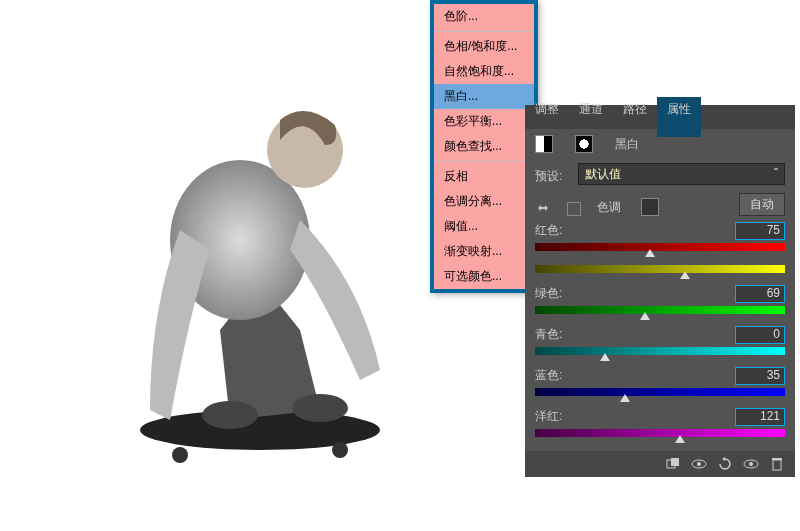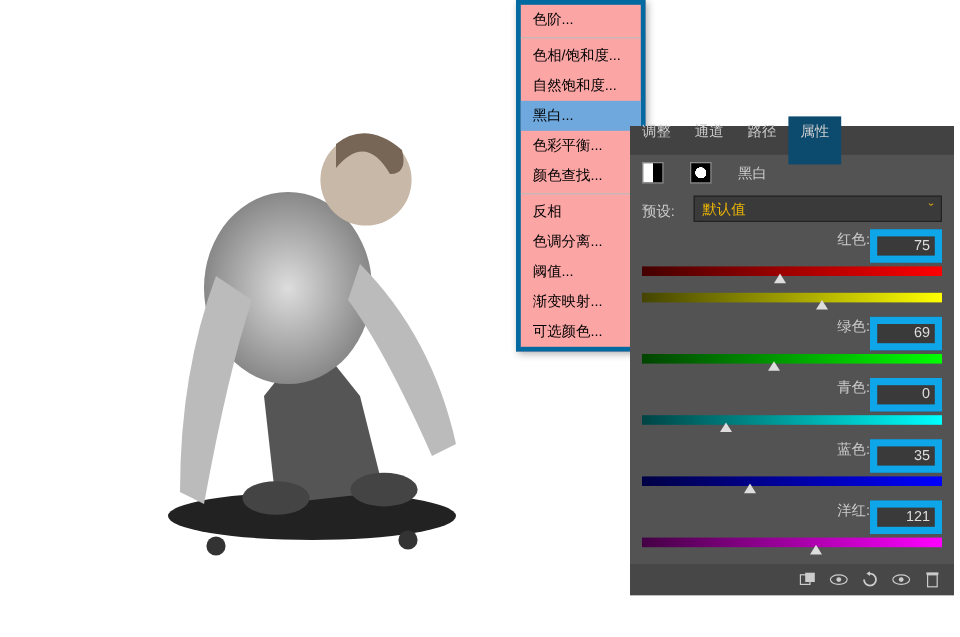--- a/index.html
+++ b/index.html
@@ -8,27 +8,27 @@
 .menu-item{padding:4px 10px;color:#000;cursor:pointer}
 .menu-item.sel{background:#6ea8dc}
 .menu-sep{height:1px;background:#bbb;margin:2px 0}
 .panel{position:absolute;left:525px;top:105px;width:270px;background:#535353;color:#ccc}
 .tabs{display:flex;background:#424242;height:24px;align-items:center}
 .tab{padding:0 10px;height:40px;line-height:24px;cursor:pointer}
 .tab.active{background:#0c4a6e}
 .panel-hdr{display:flex;align-items:flex-end;padding:6px 10px;gap:22px}
 .icon-box{width:16px;height:16px;border:1px solid #888;display:inline-block}
 .row{display:flex;align-items:flex-end;padding:4px 10px;gap:16px}
-.preset-sel{flex:1;background:#3a3a3a;border:1px solid #222;color:#eab308;height:20px;padding:0 6px;display:flex;align-items:center;justify-content:space-between}
+.preset-sel{flex:1;background:#3a3a3a;border:1px solid #222;color:#fef9c3;height:20px;padding:0 6px;display:flex;align-items:center;justify-content:space-between}
 .hand-icon{width:16px;height:16px}
 .chk{width:12px;height:12px;border:1px solid #888;display:inline-block}
 .btn-auto{background:#606060;border:1px solid #333;padding:2px 10px;color:#ddd;cursor:pointer}
 .slider-row{padding:2px 10px 10px 10px}
-.slider-label{display:flex;justify-content:flex-end;margin-bottom:3px}
-.val-box{background:#3a3a3a;border:6px solid #0ea5e9;width:40px;height:16px;text-align:right;padding:0 4px;color:#ddd}
+.slider-label{display:flex;justify-content:space-between;margin-bottom:3px}
+.val-box{background:#3a3a3a;border:1px solid #0ea5e9;width:40px;height:16px;text-align:right;padding:0 4px;color:#ddd}
 .slider-track{height:8px;position:relative;margin-top:2px}
 .slider-thumb{position:absolute;top:6px;width:0;height:0;border-left:5px solid transparent;border-right:5px solid transparent;border-bottom:8px solid #ddd;transform:translateX(-5px)}
 .footer{display:flex;justify-content:flex-end;padding:6px 10px;gap:10px;background:#474747;margin-top:4px}
 .foot-icon{width:16px;height:14px;cursor:pointer;display:flex;align-items:center;justify-content:center}
 </style>
 </head>
 <body>
 
 <svg class="canvas-img" viewBox="0 0 420 450">
   <defs>
@@ -83,20 +83,30 @@
     <span class="icon-box" style="background:linear-gradient(90deg,#fff 50%,#000 50%)"></span>
     <span class="icon-box" style="background:radial-gradient(circle,#fff 40%,#000 42%)"></span>
     <span>黑白</span>
   </div>
   <div class="row">
     <span>预设:</span>
     <div class="preset-sel">
       <span>默认值</span>
       <span>ˇ</span>
     </div>
+  </div>
+  <div class="row">
+    <svg class="hand-icon" viewBox="0 0 16 16">
+        <path d="M3 8 L6 5 L6 7 L10 7 L10 5 L13 8 L10 11 L10 9 L6 9 L6 11 Z" fill="#ccc"></path>
+      </svg>
+    <span class="chk"></span>
+    <span>色调</span>
+    <span class="icon-box" style="margin-left:4px;background:#333"></span>
+    <span style="flex:1"></span>
+    <span class="btn-auto">自动</span>
   </div>
   <div id="sliders">
       <div class="slider-row">
         <div class="slider-label">
           <span>红色:</span>
           <span class="val-box">75</span>
         </div>
         <div class="slider-track" style="background:linear-gradient(90deg,#400,#f00)">
           <div class="slider-thumb" style="left:46%"></div>
         </div>

